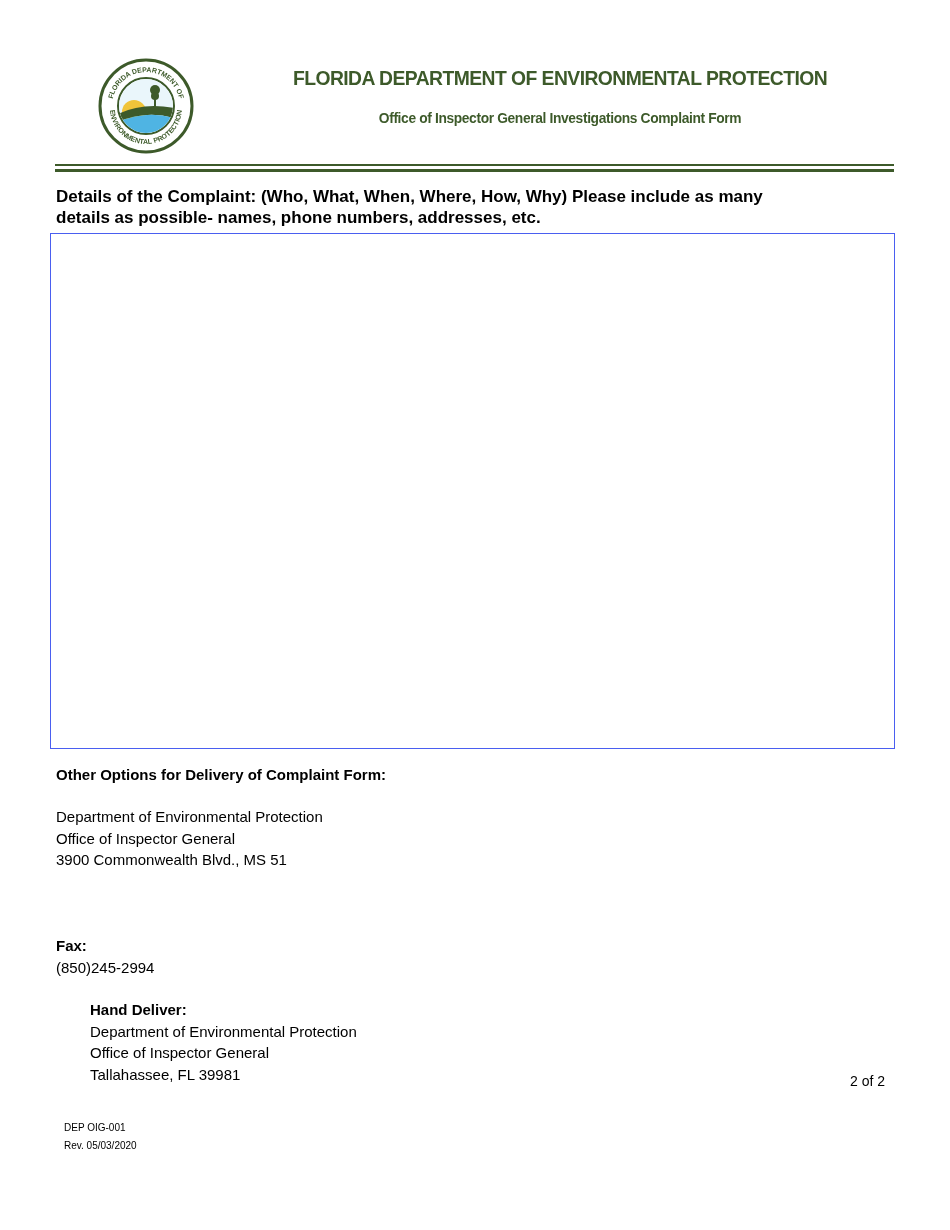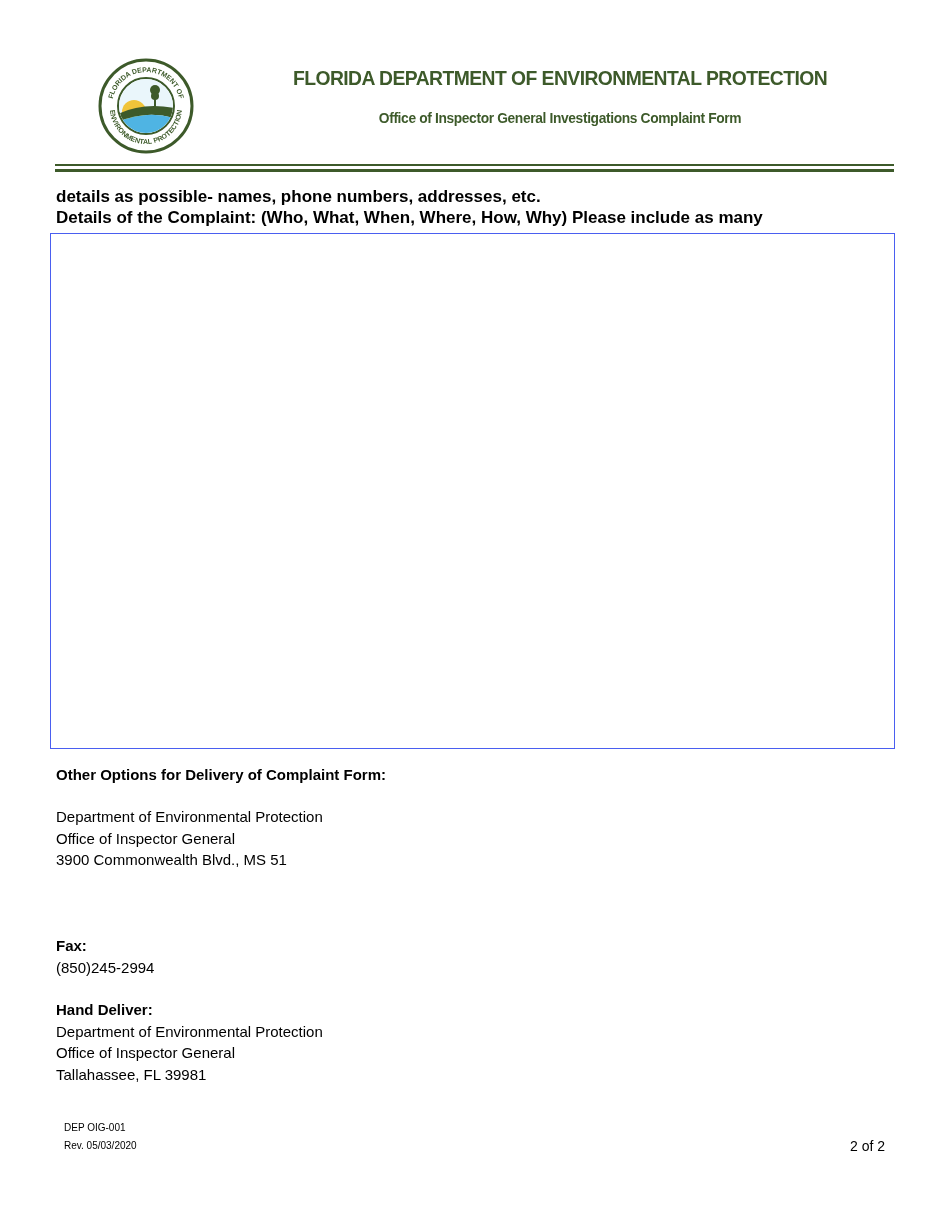--- a/index.html
+++ b/index.html
@@ -7,21 +7,21 @@
     .logo { position: absolute; left: 98px; top: 58px; width: 96px; height: 96px; }
     .title { position: absolute; left: 250px; width: 620px; top: 66px; text-align: center; font-family: "Liberation Sans", sans-serif; font-weight: bold; color: #3d5a2a; font-size: 21px; letter-spacing: -0.6px; transform: scaleX(0.92); transform-origin: center; }
     .subtitle { position: absolute; left: 250px; width: 620px; top: 109px; text-align: center; font-weight: bold; color: #3d5a2a; font-size: 15px; letter-spacing: -0.4px; transform: scaleX(0.92); transform-origin: center; }
     .rule1 { position: absolute; left: 55px; top: 164px; width: 839px; height: 2px; background: #3d5a2a; }
     .rule2 { position: absolute; left: 55px; top: 169px; width: 839px; height: 3px; background: #3d5a2a; }
     .details-label { position: absolute; left: 56px; top: 186px; width: 800px; font-size: 17px; font-weight: bold; line-height: 21px; }
     .complaint-box { position: absolute; left: 50px; top: 233px; width: 845px; height: 516px; border: 1.5px solid #4a5ef0; background: #ffffff; box-sizing: border-box; resize: none; outline: none; padding: 6px; font-family: "Liberation Sans", sans-serif; font-size: 14px; }
     .section { position: absolute; left: 56px; font-size: 15px; line-height: 21.5px; }
     .b { font-weight: bold; }
     .footer-left { position: absolute; left: 64px; top: 1119px; font-size: 10px; line-height: 18px; }
-    .footer-right { position: absolute; right: 65px; top: 1138px; font-size: 14px; }
+    .footer-right { position: absolute; right: 65px; top: 1073px; font-size: 14px; }
   </style>
 </head>
 <body>
 
 <div class="logo">
   <svg width="96" height="96" viewBox="0 0 96 96">
     <defs>
       <path id="ringTop" d="M 14 48 A 34 34 0 0 1 82 48"></path>
       <path id="ringBot" d="M 12 50 A 36 36 0 0 0 84 50"></path>
       <clipPath id="inner">
@@ -43,40 +43,40 @@
     <text font-size="7" font-weight="bold" fill="#3d5a2a" font-family="Liberation Sans, sans-serif"><textPath href="#ringBot" startOffset="50%" text-anchor="middle">ENVIRONMENTAL PROTECTION</textPath></text>
   </svg>
 </div>
 
 <div class="title">FLORIDA DEPARTMENT OF ENVIRONMENTAL PROTECTION</div>
 <div class="subtitle">Office of Inspector General Investigations Complaint Form</div>
 <div class="rule1"></div>
 <div class="rule2"></div>
 
 <div class="details-label">
+  <div>Details of the Complaint: (Who, What, When, Where, How, Why) Please include as many</div>
   <div>details as possible- names, phone numbers, addresses, etc.</div>
-  <div>Details of the Complaint: (Who, What, When, Where, How, Why) Please include as many</div>
 </div>
 
 <textarea class="complaint-box" style=""></textarea>
 
 <div class="section b" style="top:764px;">Other Options for Delivery of Complaint Form:</div>
 
 <div class="section" style="top:806px;">
   <div>Department of Environmental Protection</div>
   <div>Office of Inspector General</div>
   <div>3900 Commonwealth Blvd., MS 51</div>
 </div>
 
 <div class="section" style="top:935px;">
   <div class="b">Fax:</div>
   <div>(850)245-2994</div>
 </div>
 
-<div class="section" style="top:999px;">
+<div class="section" style="top:999px;margin-left:34px;">
   <div class="b">Hand Deliver:</div>
   <div>Department of Environmental Protection</div>
   <div>Office of Inspector General</div>
   <div>Tallahassee, FL 39981</div>
 </div>
 
 <div class="footer-left">
   <div>DEP OIG-001</div>
   <div>Rev. 05/03/2020</div>
 </div>

